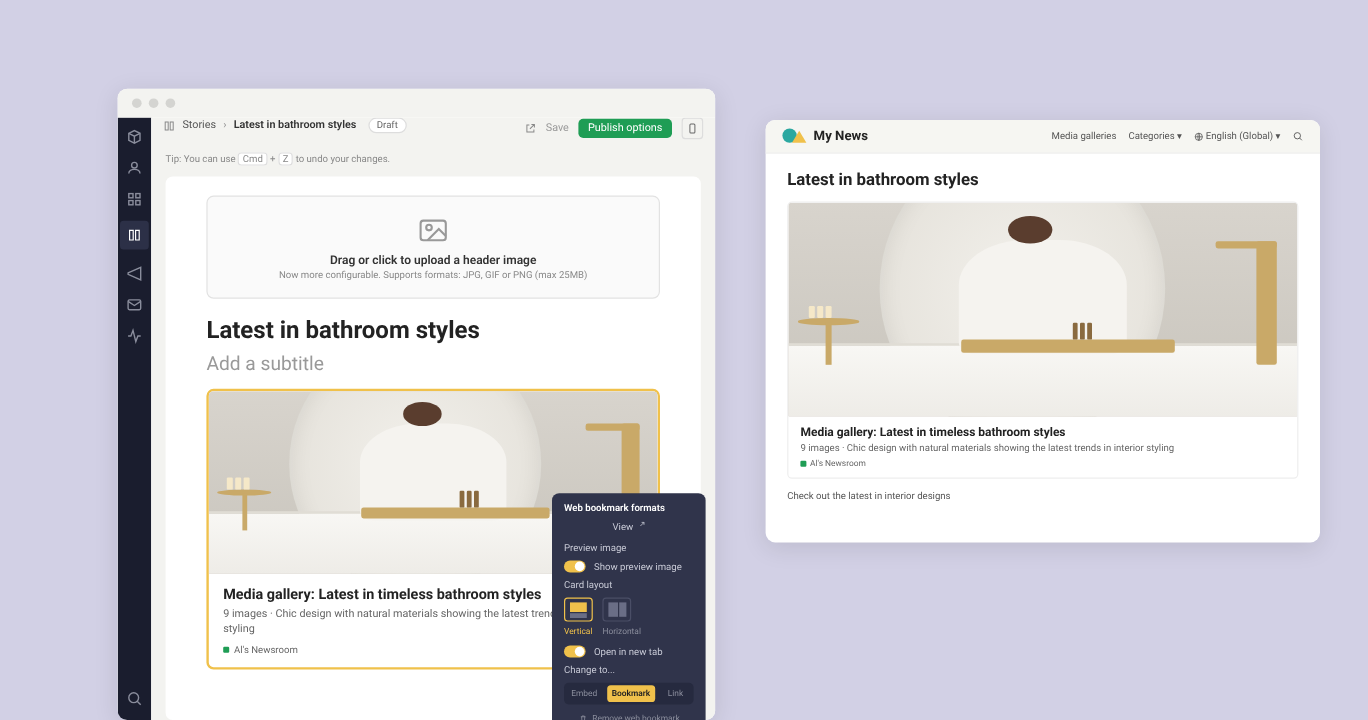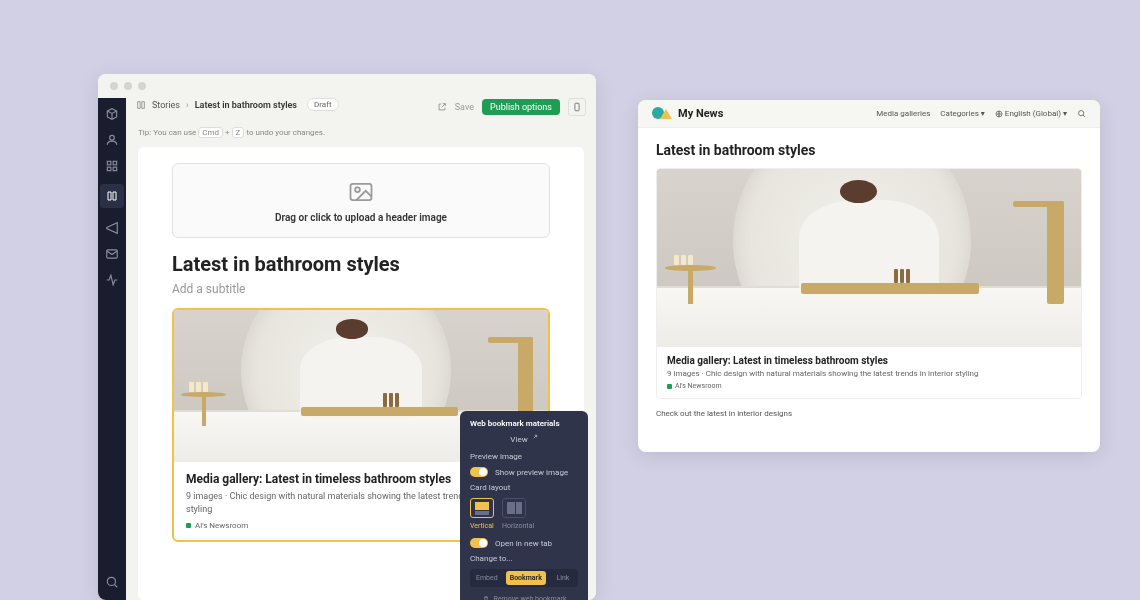--- a/index.html
+++ b/index.html
@@ -25,21 +25,21 @@
 .pub{background:#1f9d55;color:#fff;border:none;border-radius:4px;padding:3px 8px;font-size:9px;cursor:pointer}
 .icn-btn{width:18px;height:18px;border:1px solid #ddd;border-radius:3px;display:flex;align-items:center;justify-content:center;cursor:pointer}
 .tip{font-size:8px;color:#888;padding:4px 12px}
 .kbd{background:#fff;border:1px solid #ddd;border-radius:3px;padding:0 3px;font-size:8px}
 .content{flex:1;background:#fff;margin:6px 12px 0;border-radius:6px;padding:16px 34px;overflow:hidden;position:relative}
 .upload{border:1px solid #e2e2e2;border-radius:6px;padding:14px;text-align:center;background:#fafafa;margin-bottom:14px}
 .up-ico{width:28px;height:28px;margin:0 auto 6px;color:#999}
 .up-t{font-size:10px;font-weight:600;color:#333}
 .up-s{font-size:8px;color:#888;margin-top:2px}
 .h1{font-size:20px;font-weight:700;color:#222;margin-bottom:6px}
-.sub{font-size:12px;color:#999;margin-bottom:12px}
+.sub{font-size:16px;color:#999;margin-bottom:12px}
 .card{border:2px solid #f0c14b;border-radius:6px;overflow:hidden;background:#fff}
 .card-img{width:100%;height:152px;background:#e8e4de;position:relative;overflow:hidden}
 .card-body{padding:10px 12px}
 .card-t{font-size:12px;font-weight:700;color:#222;margin-bottom:4px}
 .card-d{font-size:9px;color:#666;line-height:1.4;margin-bottom:6px}
 .card-src{font-size:8px;color:#666;display:flex;align-items:center;gap:4px}
 .src-dot{width:5px;height:5px;background:#1f9d55;border-radius:1px}
 .panel{position:absolute;right:8px;top:337px;width:128px;background:#30344b;border-radius:6px;color:#c8cad6;font-size:8px;padding:8px 10px}
 .pn-t{font-weight:600;color:#fff;margin-bottom:6px}
 .pn-row{display:flex;align-items:center;gap:7px;margin-bottom:6px}
@@ -176,20 +176,21 @@
         <span>to undo your changes.</span>
       </div>
       <div class="content">
         <div class="upload">
           <div class="up-ico"><svg viewBox="0 0 24 24" fill="none" stroke="currentColor" stroke-width="1.5">
                 <rect x="3" y="5" width="18" height="14" rx="2"></rect>
                 <circle cx="9" cy="10" r="2"></circle>
                 <path d="M21 16l-5-5-8 8"></path>
               </svg></div>
           <div class="up-t">Drag or click to upload a header image</div>
+          <div class="up-s">Now more configurable. Supports formats: JPG, GIF or PNG (max 25MB)</div>
         </div>
         <div class="h1">Latest in bathroom styles</div>
         <div class="sub">Add a subtitle</div>
         <div class="card">
           <div class="card-img">
             <div class="scene">
                 <div class="wall"></div>
                 <div class="mirror"></div>
                 <div class="tub"></div>
                 <div class="tbl"></div>
@@ -218,21 +219,21 @@
                 <span class="src-dot"></span>
                 <span>Al's Newsroom</span>
               </div>
           </div>
         </div>
       </div>
     </div>
   </div>
 
   <div class="panel">
-    <div class="pn-t">Web bookmark materials</div>
+    <div class="pn-t">Web bookmark formats</div>
     <div class="pn-view"><span>View</span> <svg style="width:8px;height:8px;display:inline" viewBox="0 0 24 24" fill="none" stroke="currentColor" stroke-width="2">
           <path d="M14 4h6v6M20 4l-9 9"></path>
         </svg></div>
     <div class="pn-sec">Preview image</div>
     <div class="pn-row">
         <div class="tog"></div>
         <span>Show preview image</span>
       </div>
     <div class="pn-sec">Card layout</div>
     <div class="lay">

